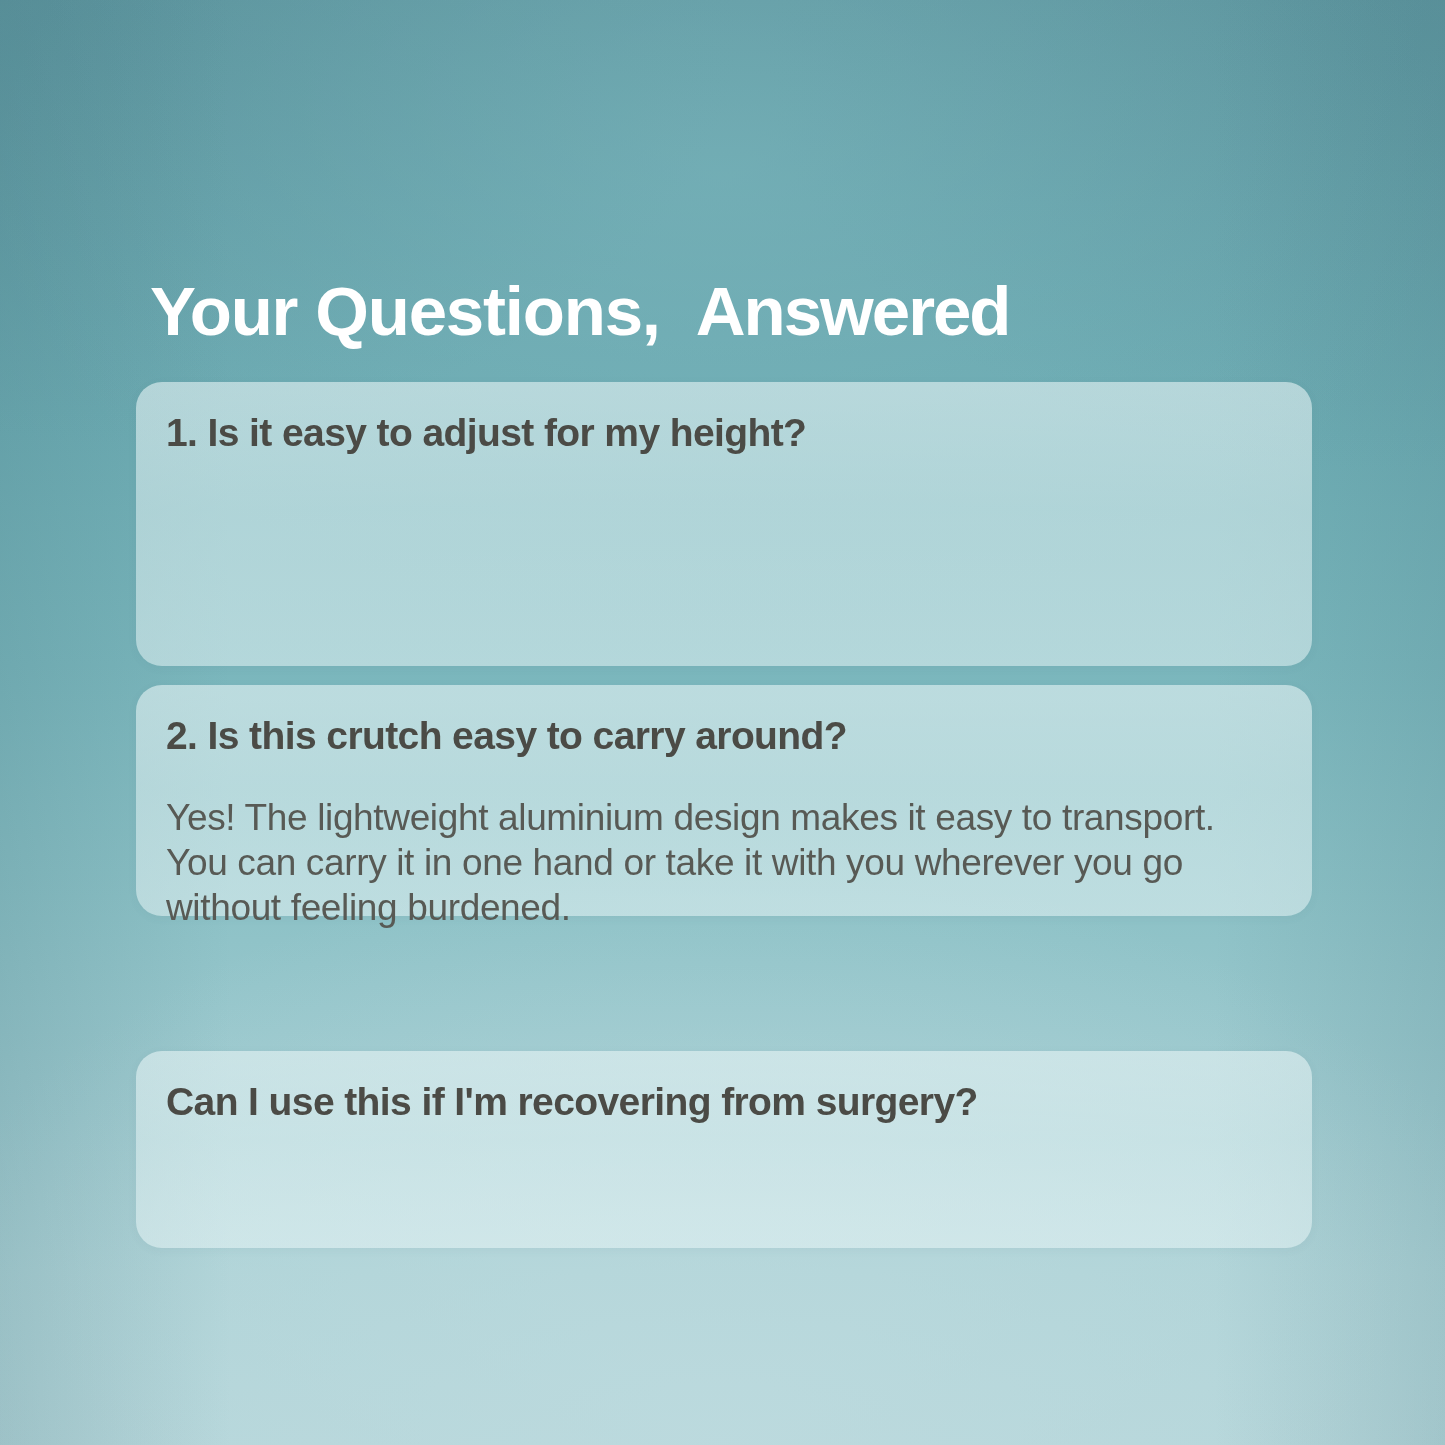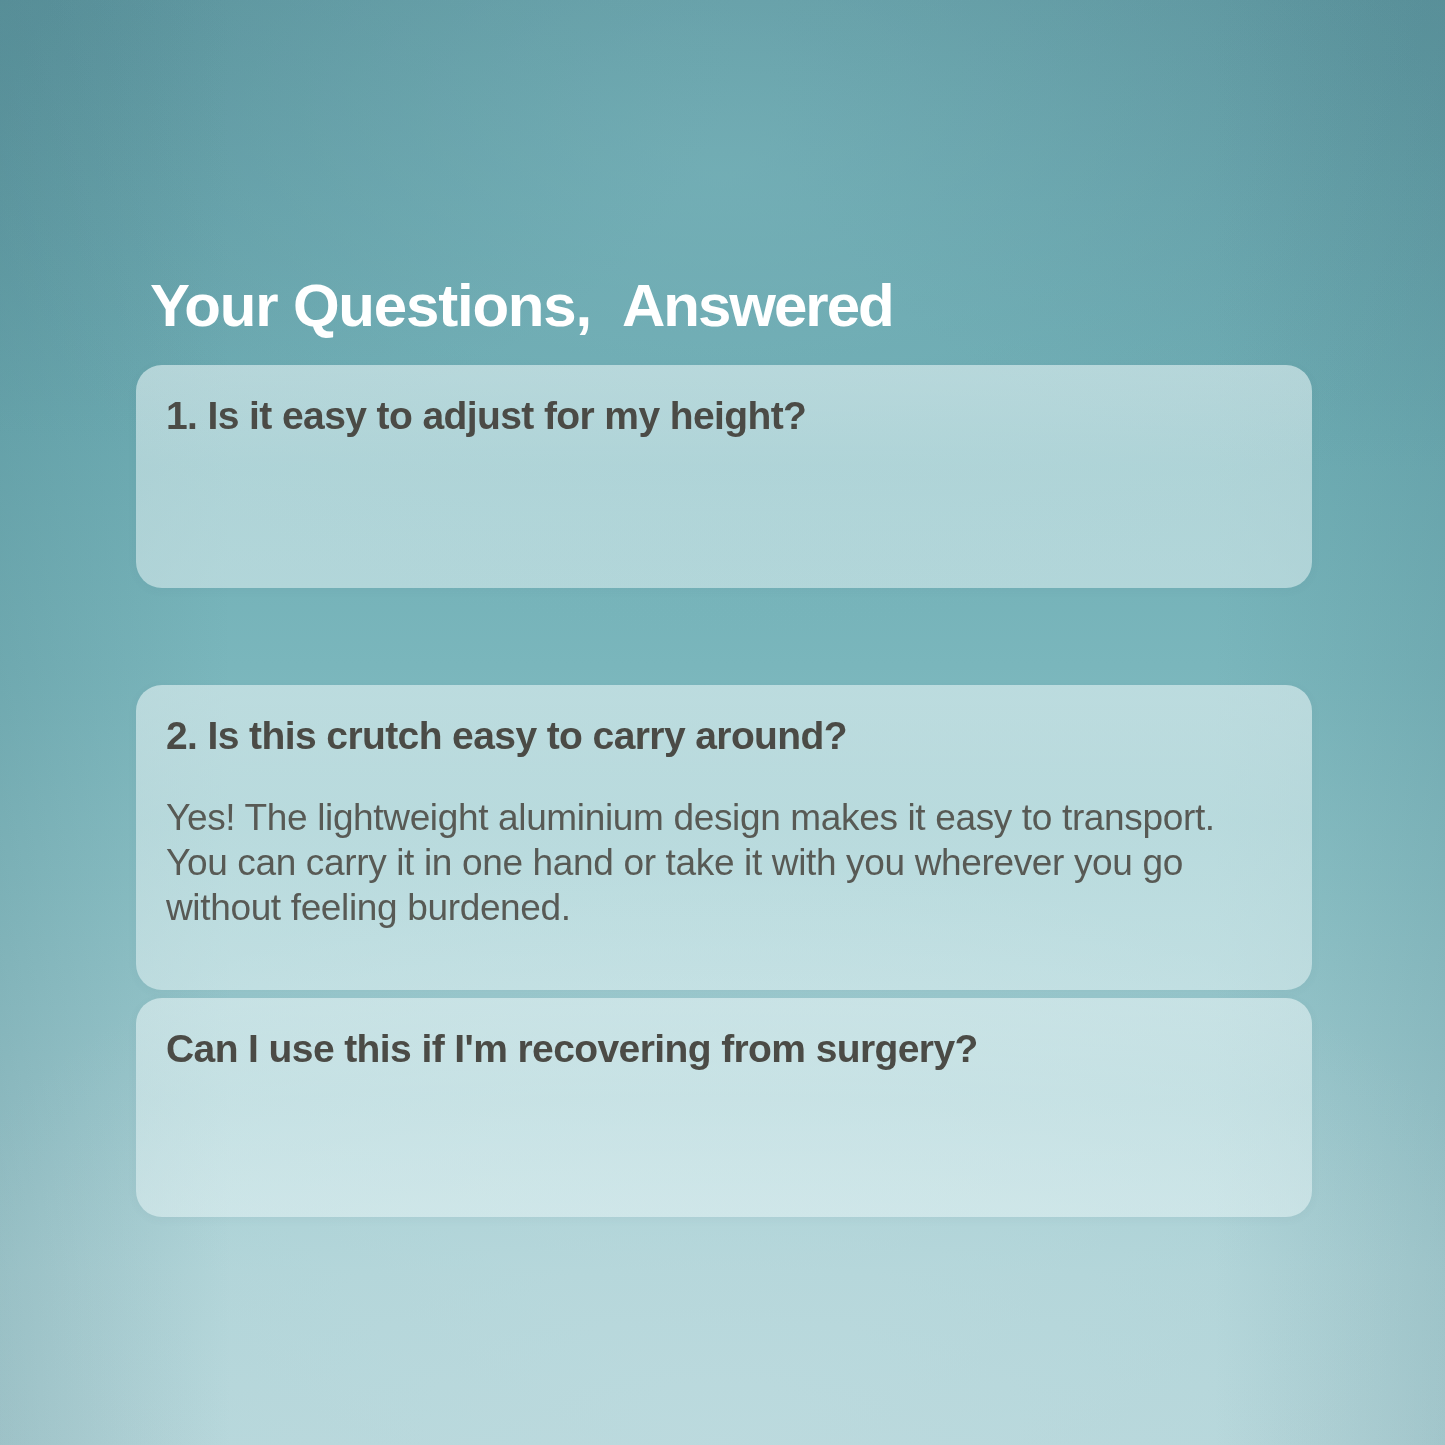--- a/index.html
+++ b/index.html
@@ -52,21 +52,21 @@
     inset: 0;
   }
 
   
   #title {
     position: absolute;
     left: 150px;
     top: 218px;
     width: 1160px;
     color: #ffffff;
-    font-size: 60px;
+    font-size: 69px;
     line-height: 96px;
     letter-spacing: -1.2px;
     white-space: nowrap;
   }
   #title .light {
     font-weight: 600;
   }
   #title .heavy {
     font-weight: 900;
     letter-spacing: -2.0px;
@@ -79,23 +79,23 @@
     width: 1176px;
     box-sizing: border-box;
     border-radius: 26px;
     background: linear-gradient(180deg,
         rgba(231,244,245,0.60) 0%,
         rgba(226,242,243,0.55) 45%,
         rgba(233,246,247,0.52) 100%);
     box-shadow: 0 2px 10px rgba(60,110,120,0.06);
     padding: 28px 30px 24px 30px;
   }
-  #card-1 { top: 365px;  height: 223px; }
-  #card-2 { top: 685px;  height: 305px; }
-  #card-3 { top: 998px; height: 219px; }
+  #card-1 { top: 382px;  height: 284px; }
+  #card-2 { top: 685px;  height: 231px; }
+  #card-3 { top: 1051px; height: 197px; }
 
   .q-heading {
     color: #4b4b46;
     font-weight: bold;
     font-size: 39px;
     line-height: 46px;
     letter-spacing: -0.6px;
     margin: 0 0 16px 0;
   }
   .q-body {

